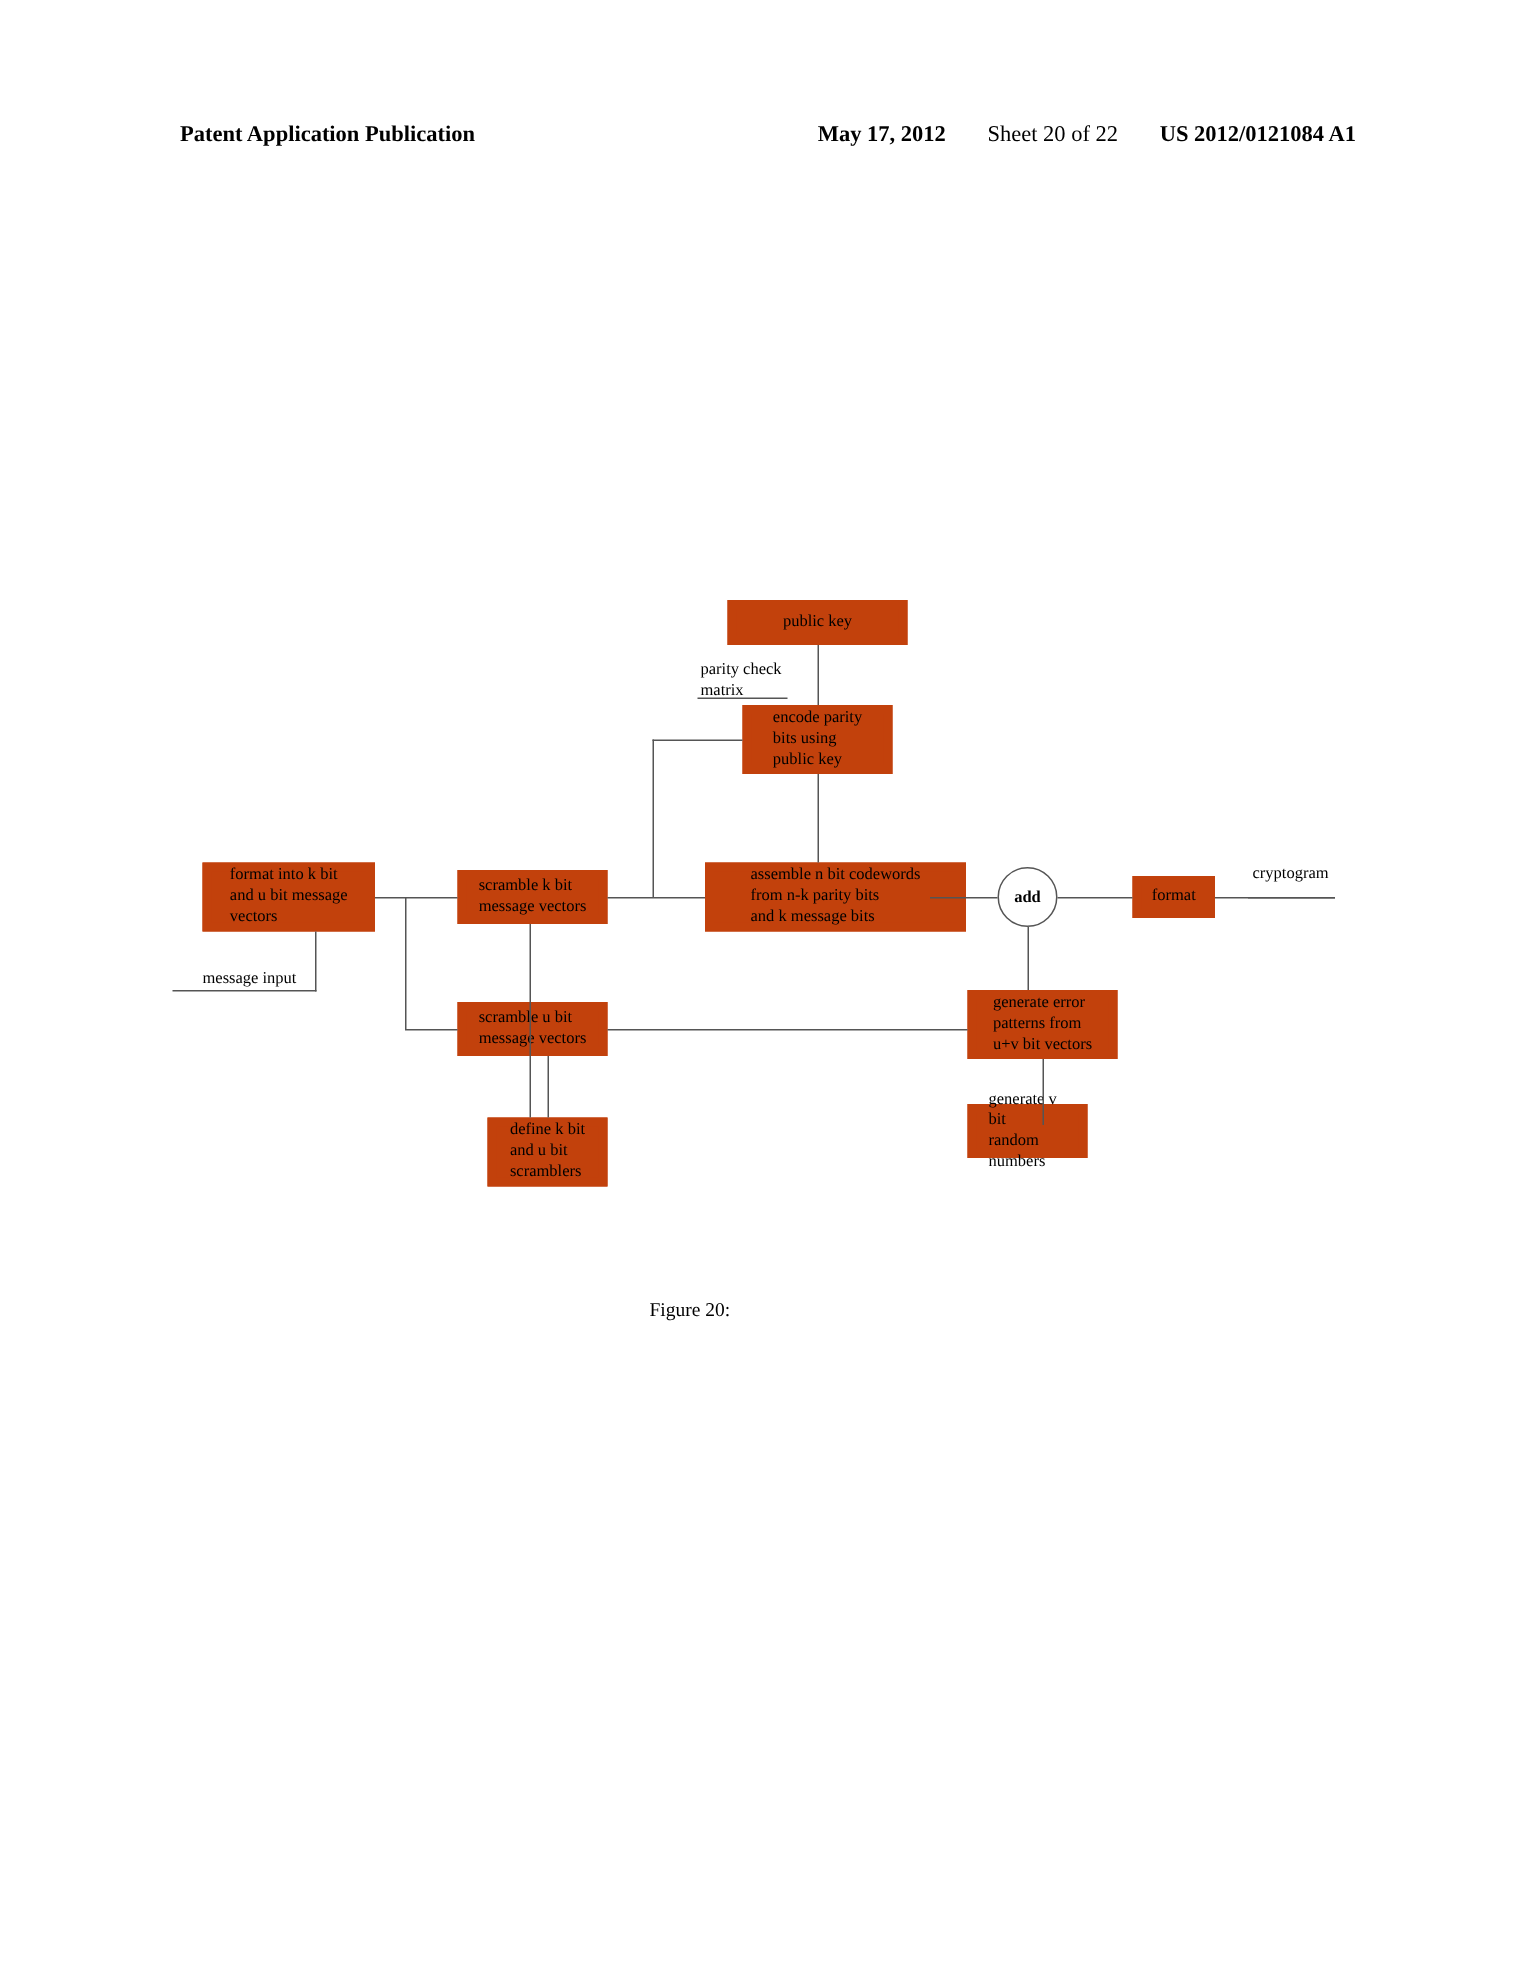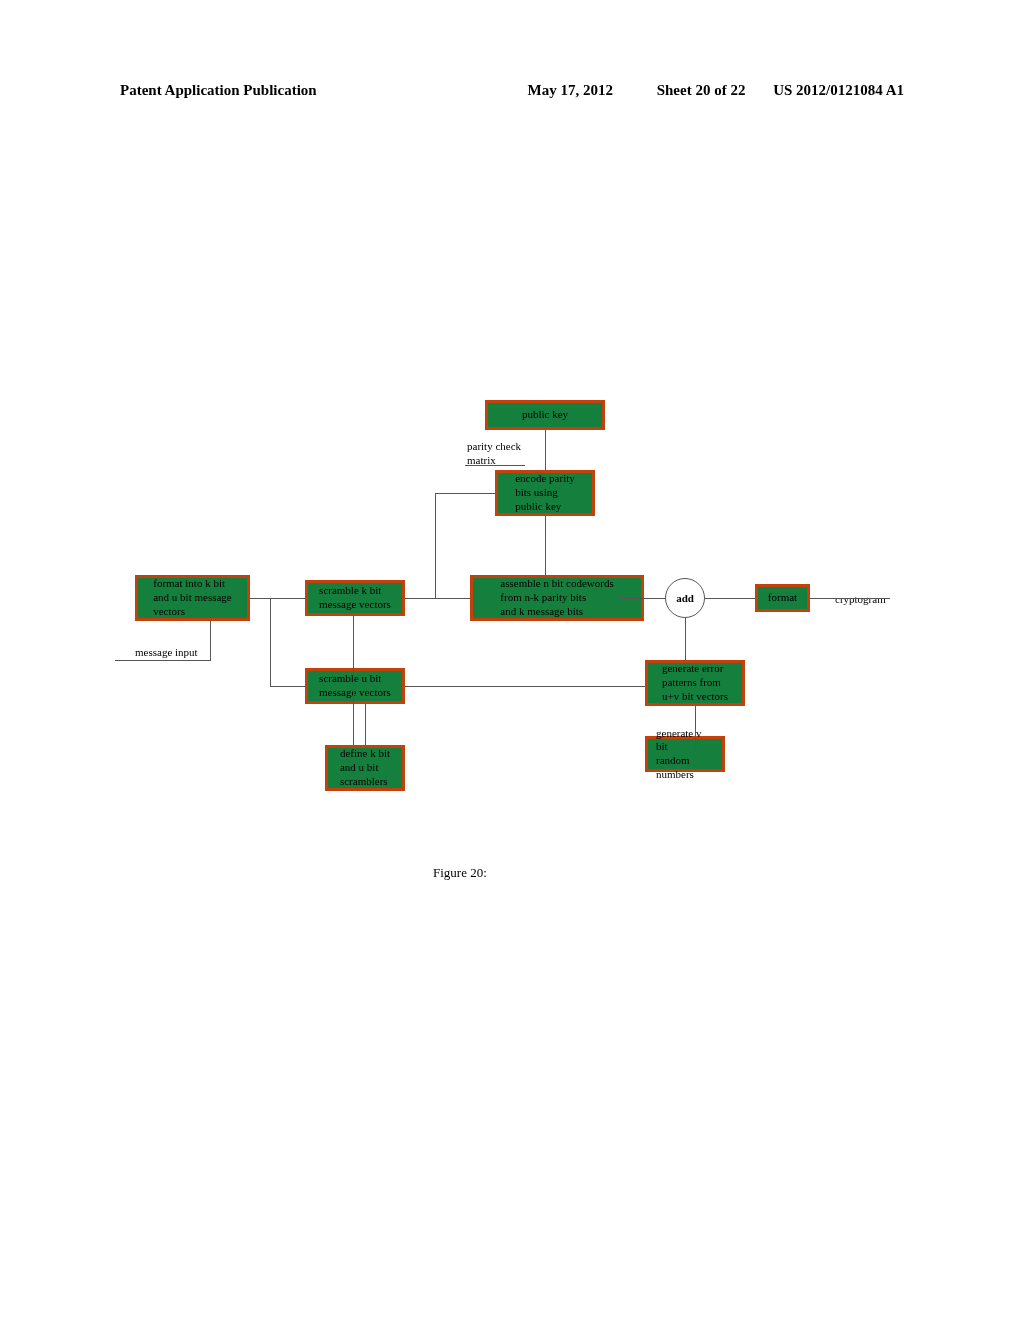--- a/index.html
+++ b/index.html
@@ -16,33 +16,33 @@
     left: 0;
     width: 1024px;
     display: flex;
     justify-content: space-between;
     padding: 0 120px 0 120px;
     font-size: 15px;
     font-weight: bold;
     gap: 40px;
   }
   .header .right { white-space: nowrap; }
-  .header .sheet { font-weight: bold; margin-left: 40px; }
+  .header .sheet { font-weight: normal; margin-left: 24px; }
   .header .pubno { margin-left: 24px; }
   .figure {
     position: absolute;
     left: 135px;
     top: 400px;
     width: 750px;
     height: 500px;
   }
   .box {
     position: absolute;
-    border: 3px solid #c2410c;
-    background: #15803d;
+    border: 6px solid #c2410c;
+    background: #c2410c;
     font-size: 11px;
     padding: 6px 8px;
     line-height: 1.25;
     display: flex;
     align-items: center;
     justify-content: center;
     text-align: left;
   }
   .box.center { text-align: center; }
   .label {
@@ -120,21 +120,21 @@
 scramblers</div>
 
   <div class="box" style="left:510px; top:336px; width:80px; height:36px; white-space:pre-line;">generate v bit
 random numbers</div>
 
   <div class="label" style="left:332px; top:40px; white-space:pre-line;">parity check
 matrix</div>
 
   <div class="label" style="left:0px; top:246px;">message input</div>
 
-  <div class="label" style="left:700px; top:193px; text-align:center;">cryptogram</div>
+  <div class="label" style="left:700px; top:176px; text-align:center;">cryptogram</div>
 
   <div class="line hline" style="left:-20px; top:260px; width:95px;"></div>
 
   <div class="line vline" style="left:75px; top:221px; height:40px;"></div>
   <div class="line hline" style="left:75px; top:260px; width:1px;"></div>
 
   <div class="line vline" style="left:410px; top:30px; height:40px;"></div>
 
   <div class="line vline" style="left:410px; top:116px; height:59px;"></div>
 

